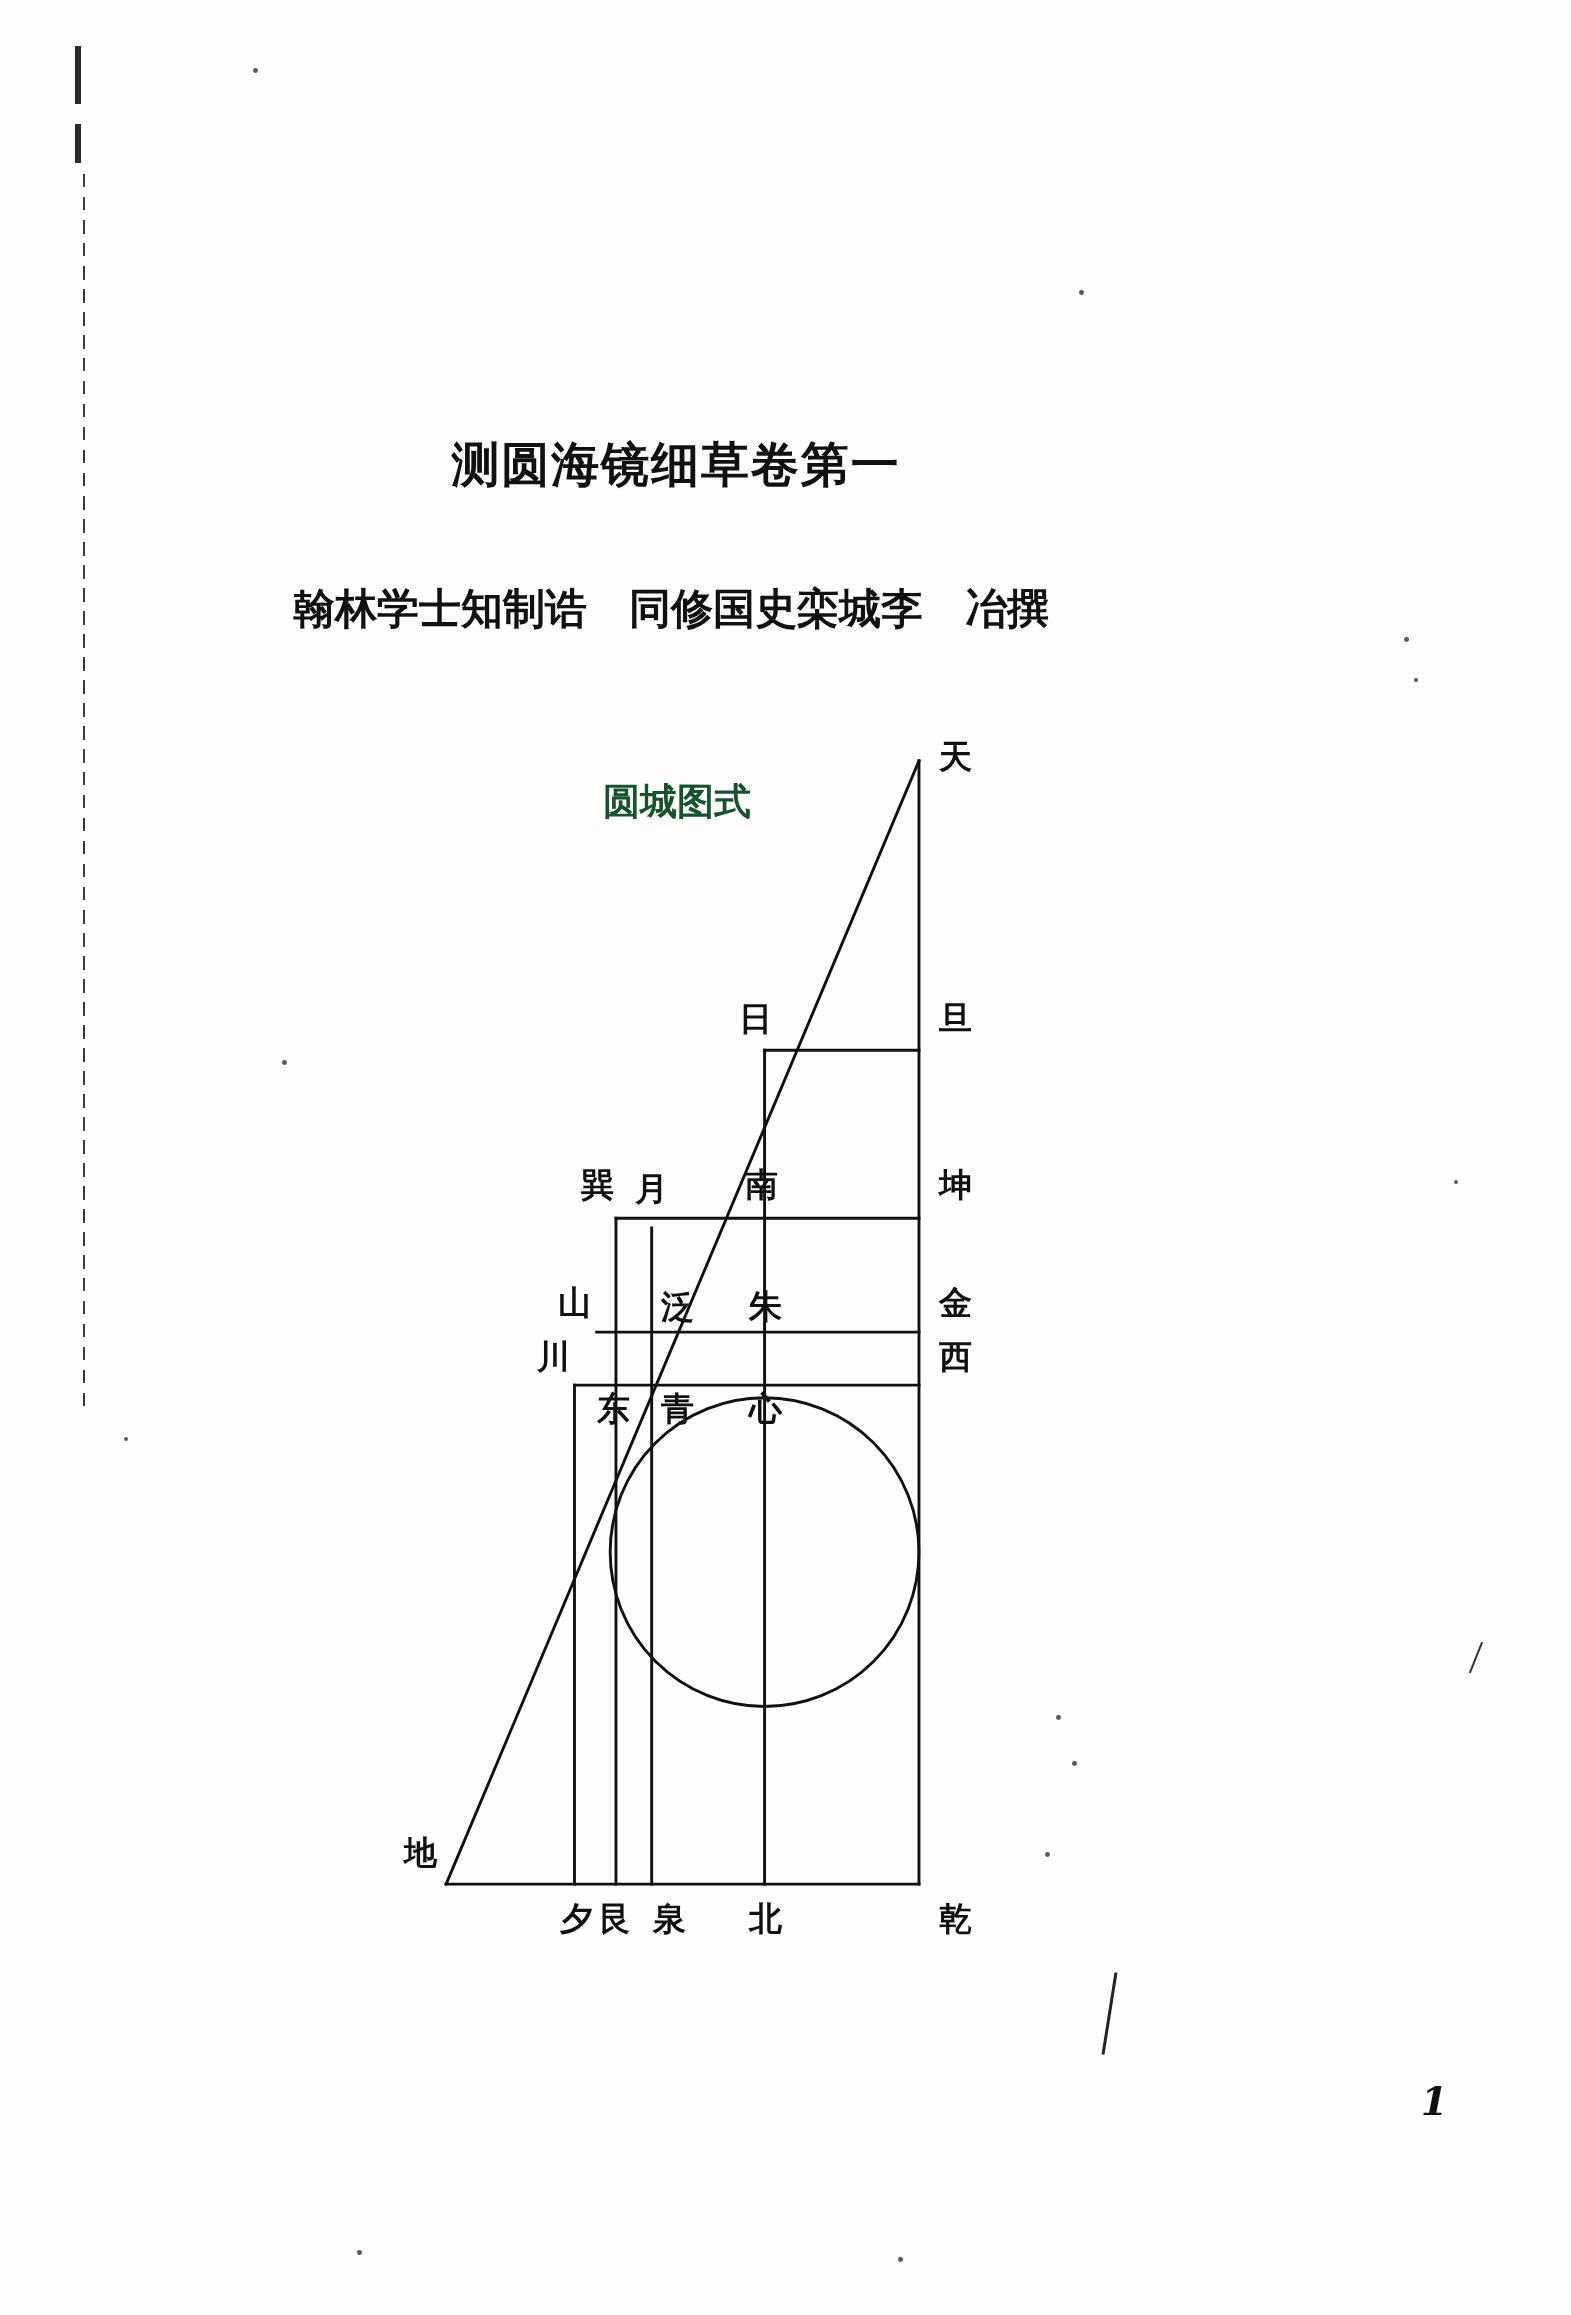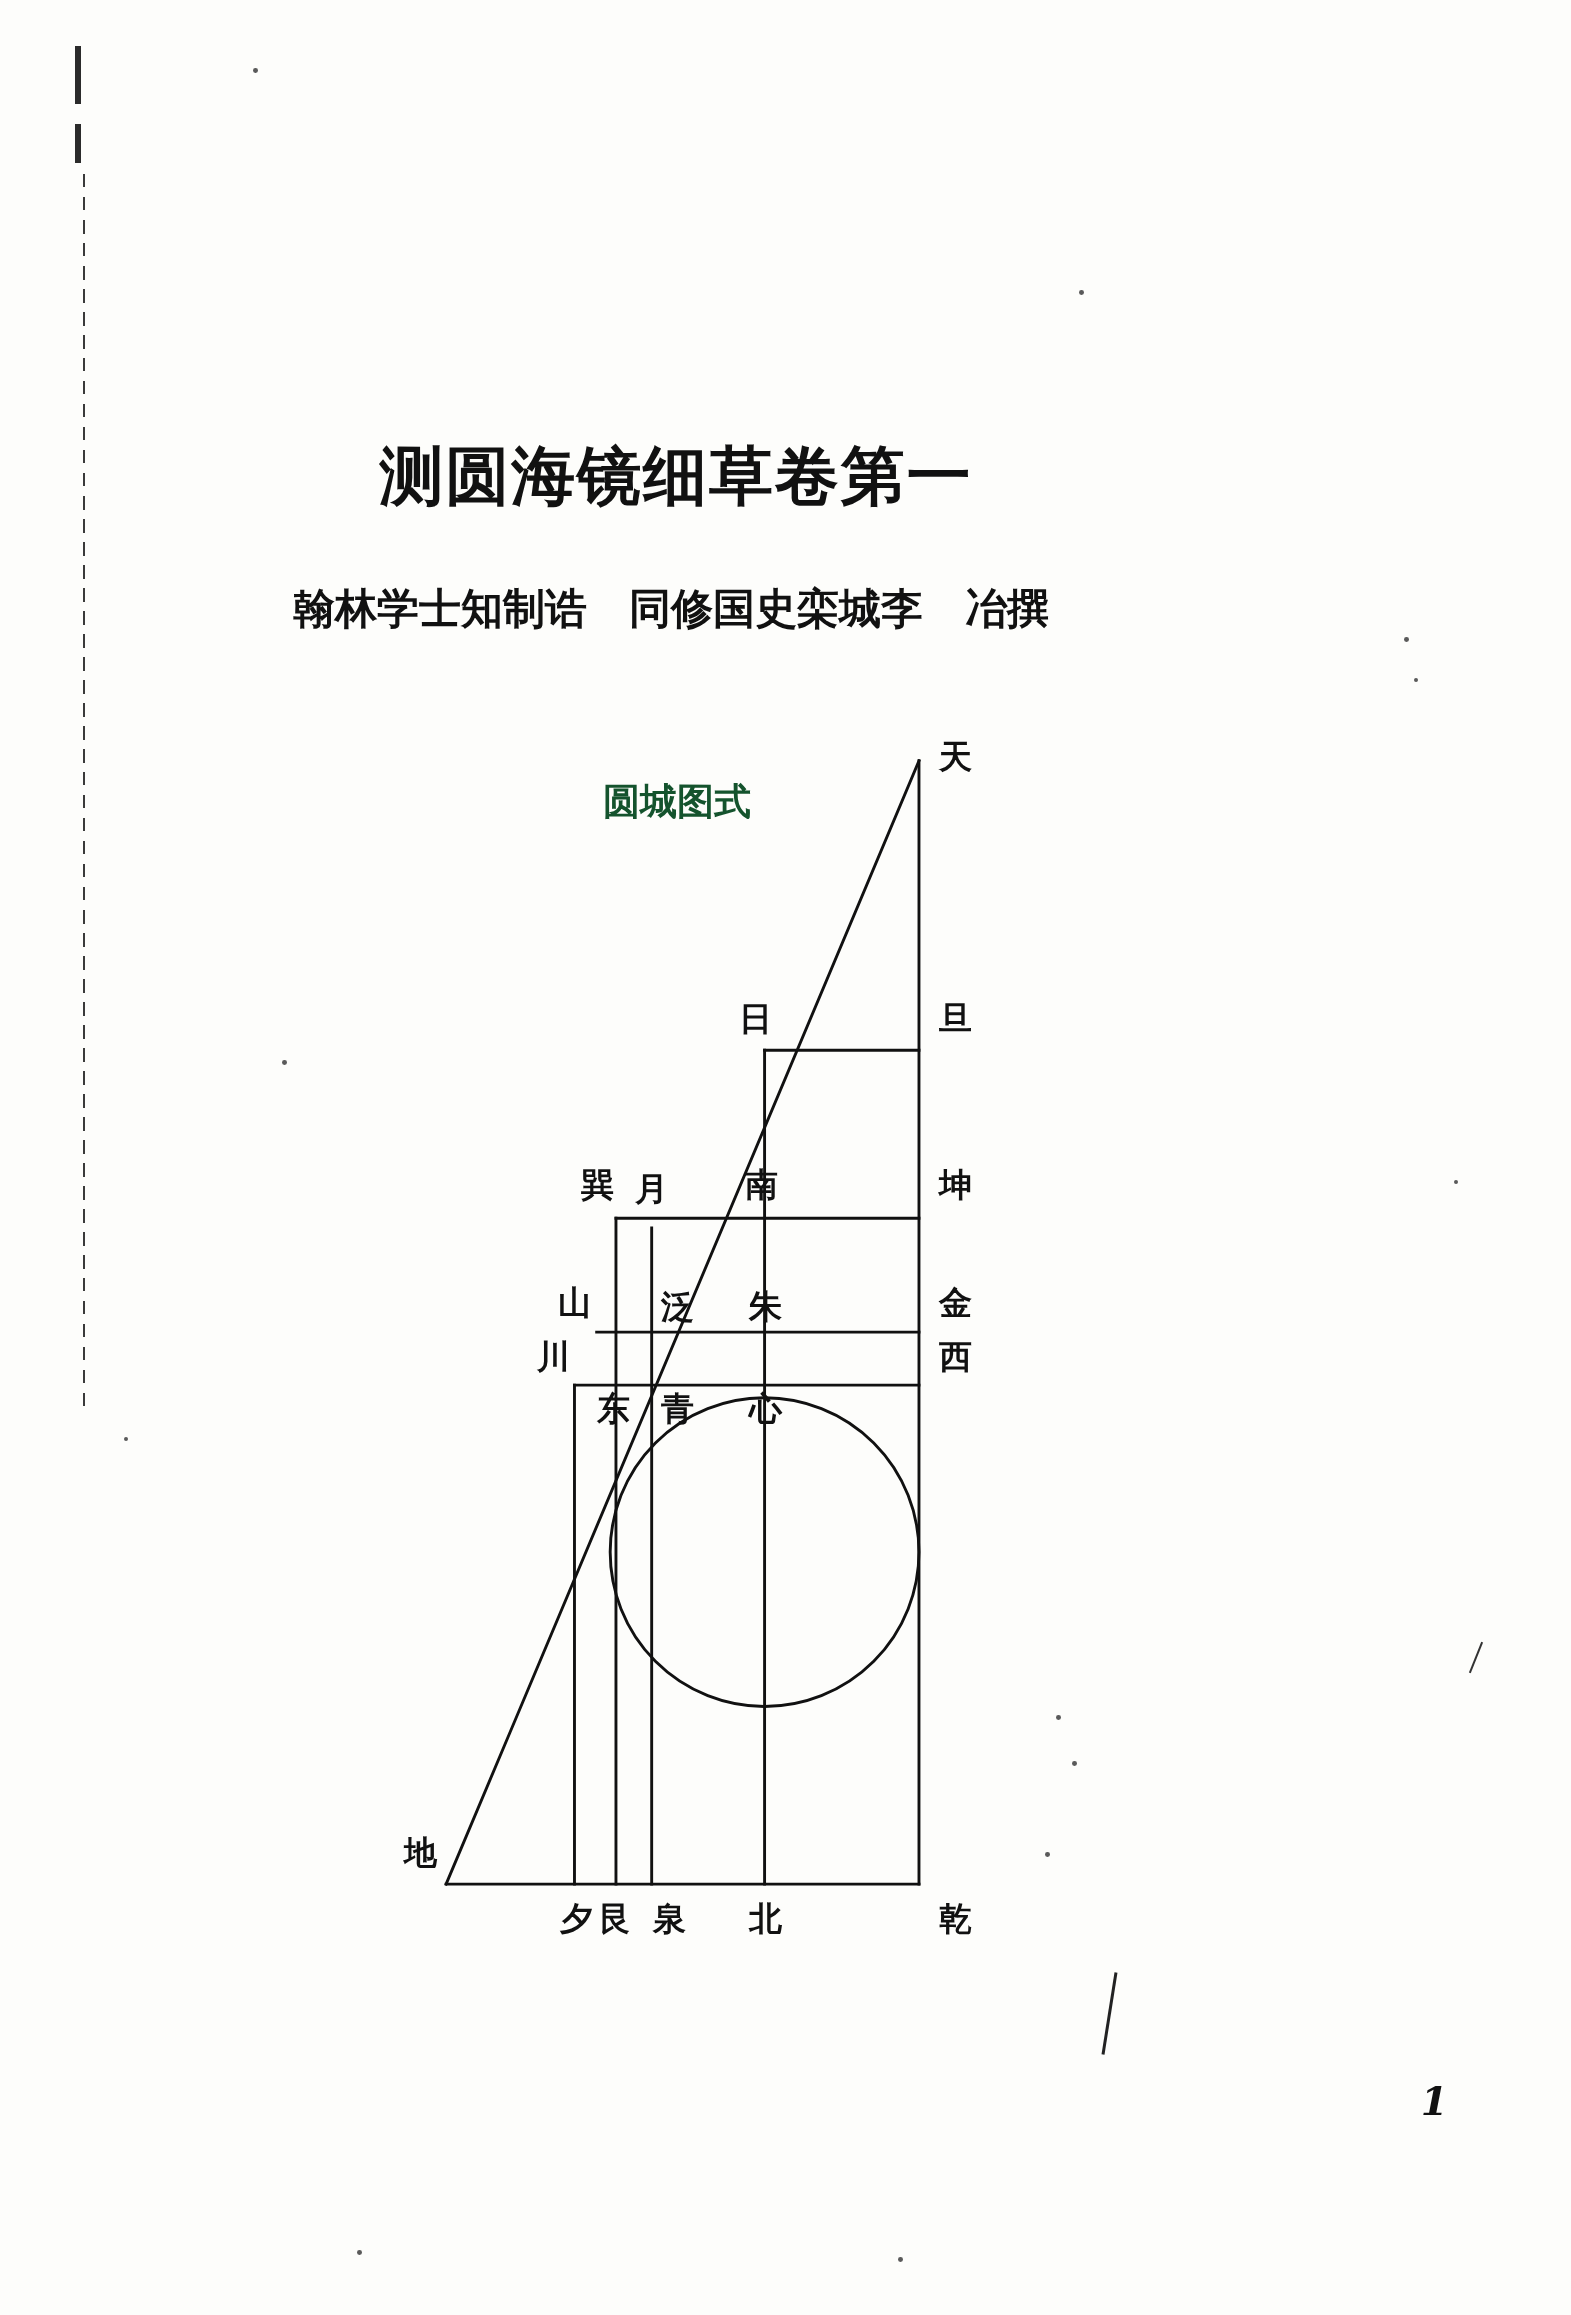--- a/index.html
+++ b/index.html
@@ -38,21 +38,21 @@
     position: absolute;
     background: #5a5a5a;
     border-radius: 50%;
   }
   .title {
     position: absolute;
     top: 433px;
     left: 0;
     width: 1352px;
     text-align: center;
-    font-size: 64px;
+    font-size: 48px;
     font-weight: bold;
     letter-spacing: 1.9px;
     color: #111;
     font-family: "DejaVu Serif", "Liberation Serif", serif;
   }
   .byline {
     position: absolute;
     top: 581px;
     left: 0;
     width: 1342px;

